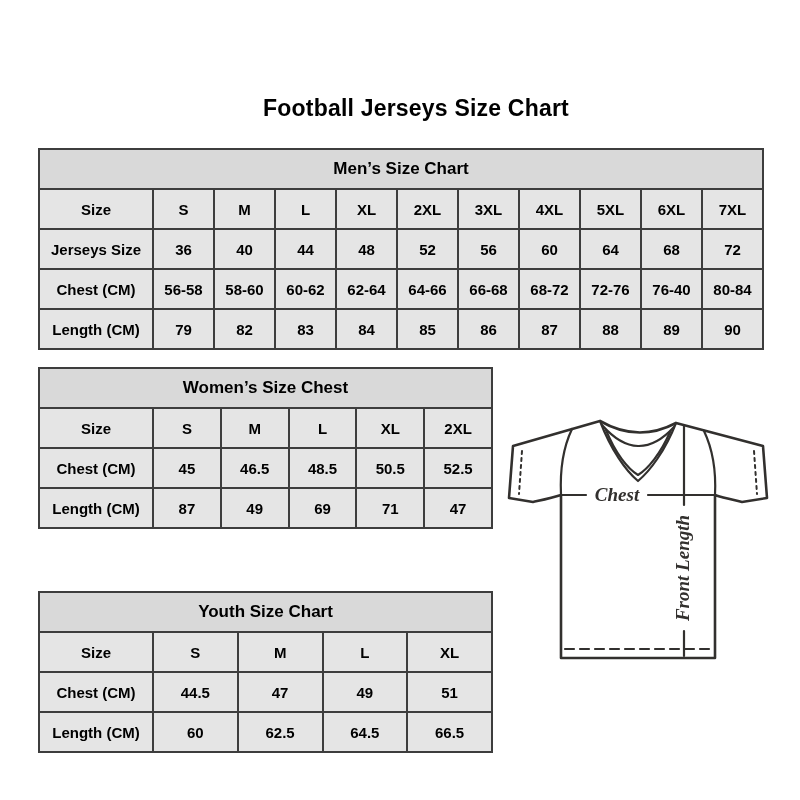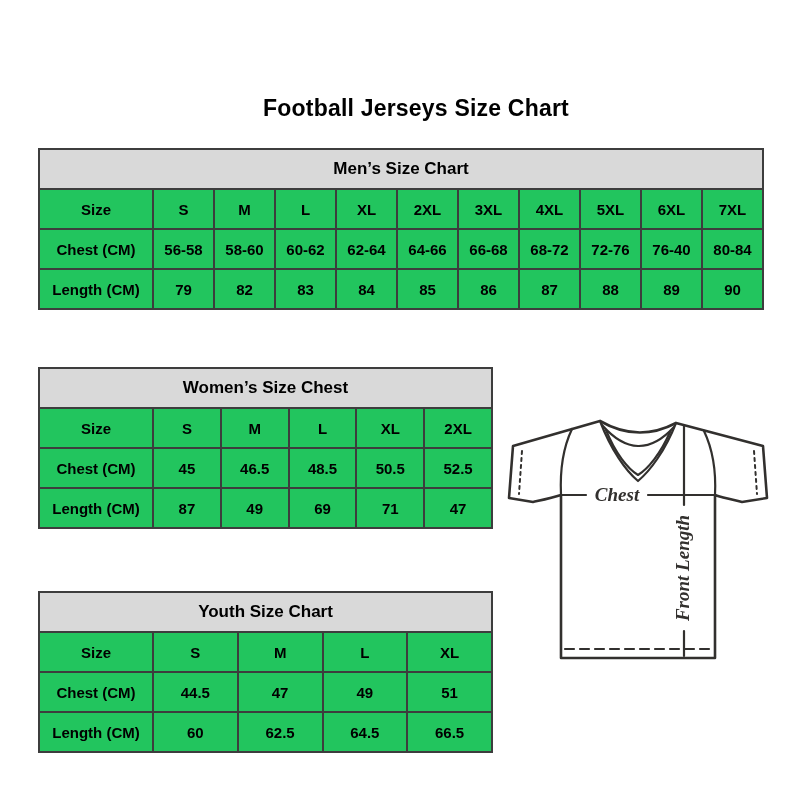--- a/index.html
+++ b/index.html
@@ -7,21 +7,21 @@
   body { font-family:"Liberation Sans", sans-serif; color:#000; }
   .page { position:relative; width:800px; height:800px; background:#fff; overflow:hidden; }
 
   .title {
     position:absolute; top:95px; left:16px; width:800px;
     text-align:center; font-size:23px; font-weight:bold; letter-spacing:.2px;
   }
 
   table.size-table {
     position:absolute; border-collapse:collapse; table-layout:fixed;
-    background:#22c55e;
+    background:#e5e5e5;
   }
   table.size-table th, table.size-table td {
     border:2px solid #3d3d3d; font-weight:bold; text-align:center;
     vertical-align:middle; height:40px; font-size:15px; padding:0 2px;
     overflow:hidden; white-space:nowrap;
   }
   table.size-table th.tbl-title {
     background:#d9d9d9; font-size:17px; height:40px;
   }
   #mens   { left:38px; top:148px; width:726px; }
@@ -69,20 +69,33 @@
           <td>L</td>
           <td>XL</td>
           <td>2XL</td>
           <td>3XL</td>
           <td>4XL</td>
           <td>5XL</td>
           <td>6XL</td>
           <td>7XL</td>
         </tr>
         <tr>
+          <th>Jerseys Size</th>
+          <td>36</td>
+          <td>40</td>
+          <td>44</td>
+          <td>48</td>
+          <td>52</td>
+          <td>56</td>
+          <td>60</td>
+          <td>64</td>
+          <td>68</td>
+          <td>72</td>
+        </tr>
+        <tr>
           <th>Chest (CM)</th>
           <td>56-58</td>
           <td>58-60</td>
           <td>60-62</td>
           <td>62-64</td>
           <td>64-66</td>
           <td>66-68</td>
           <td>68-72</td>
           <td>72-76</td>
           <td>76-40</td>

